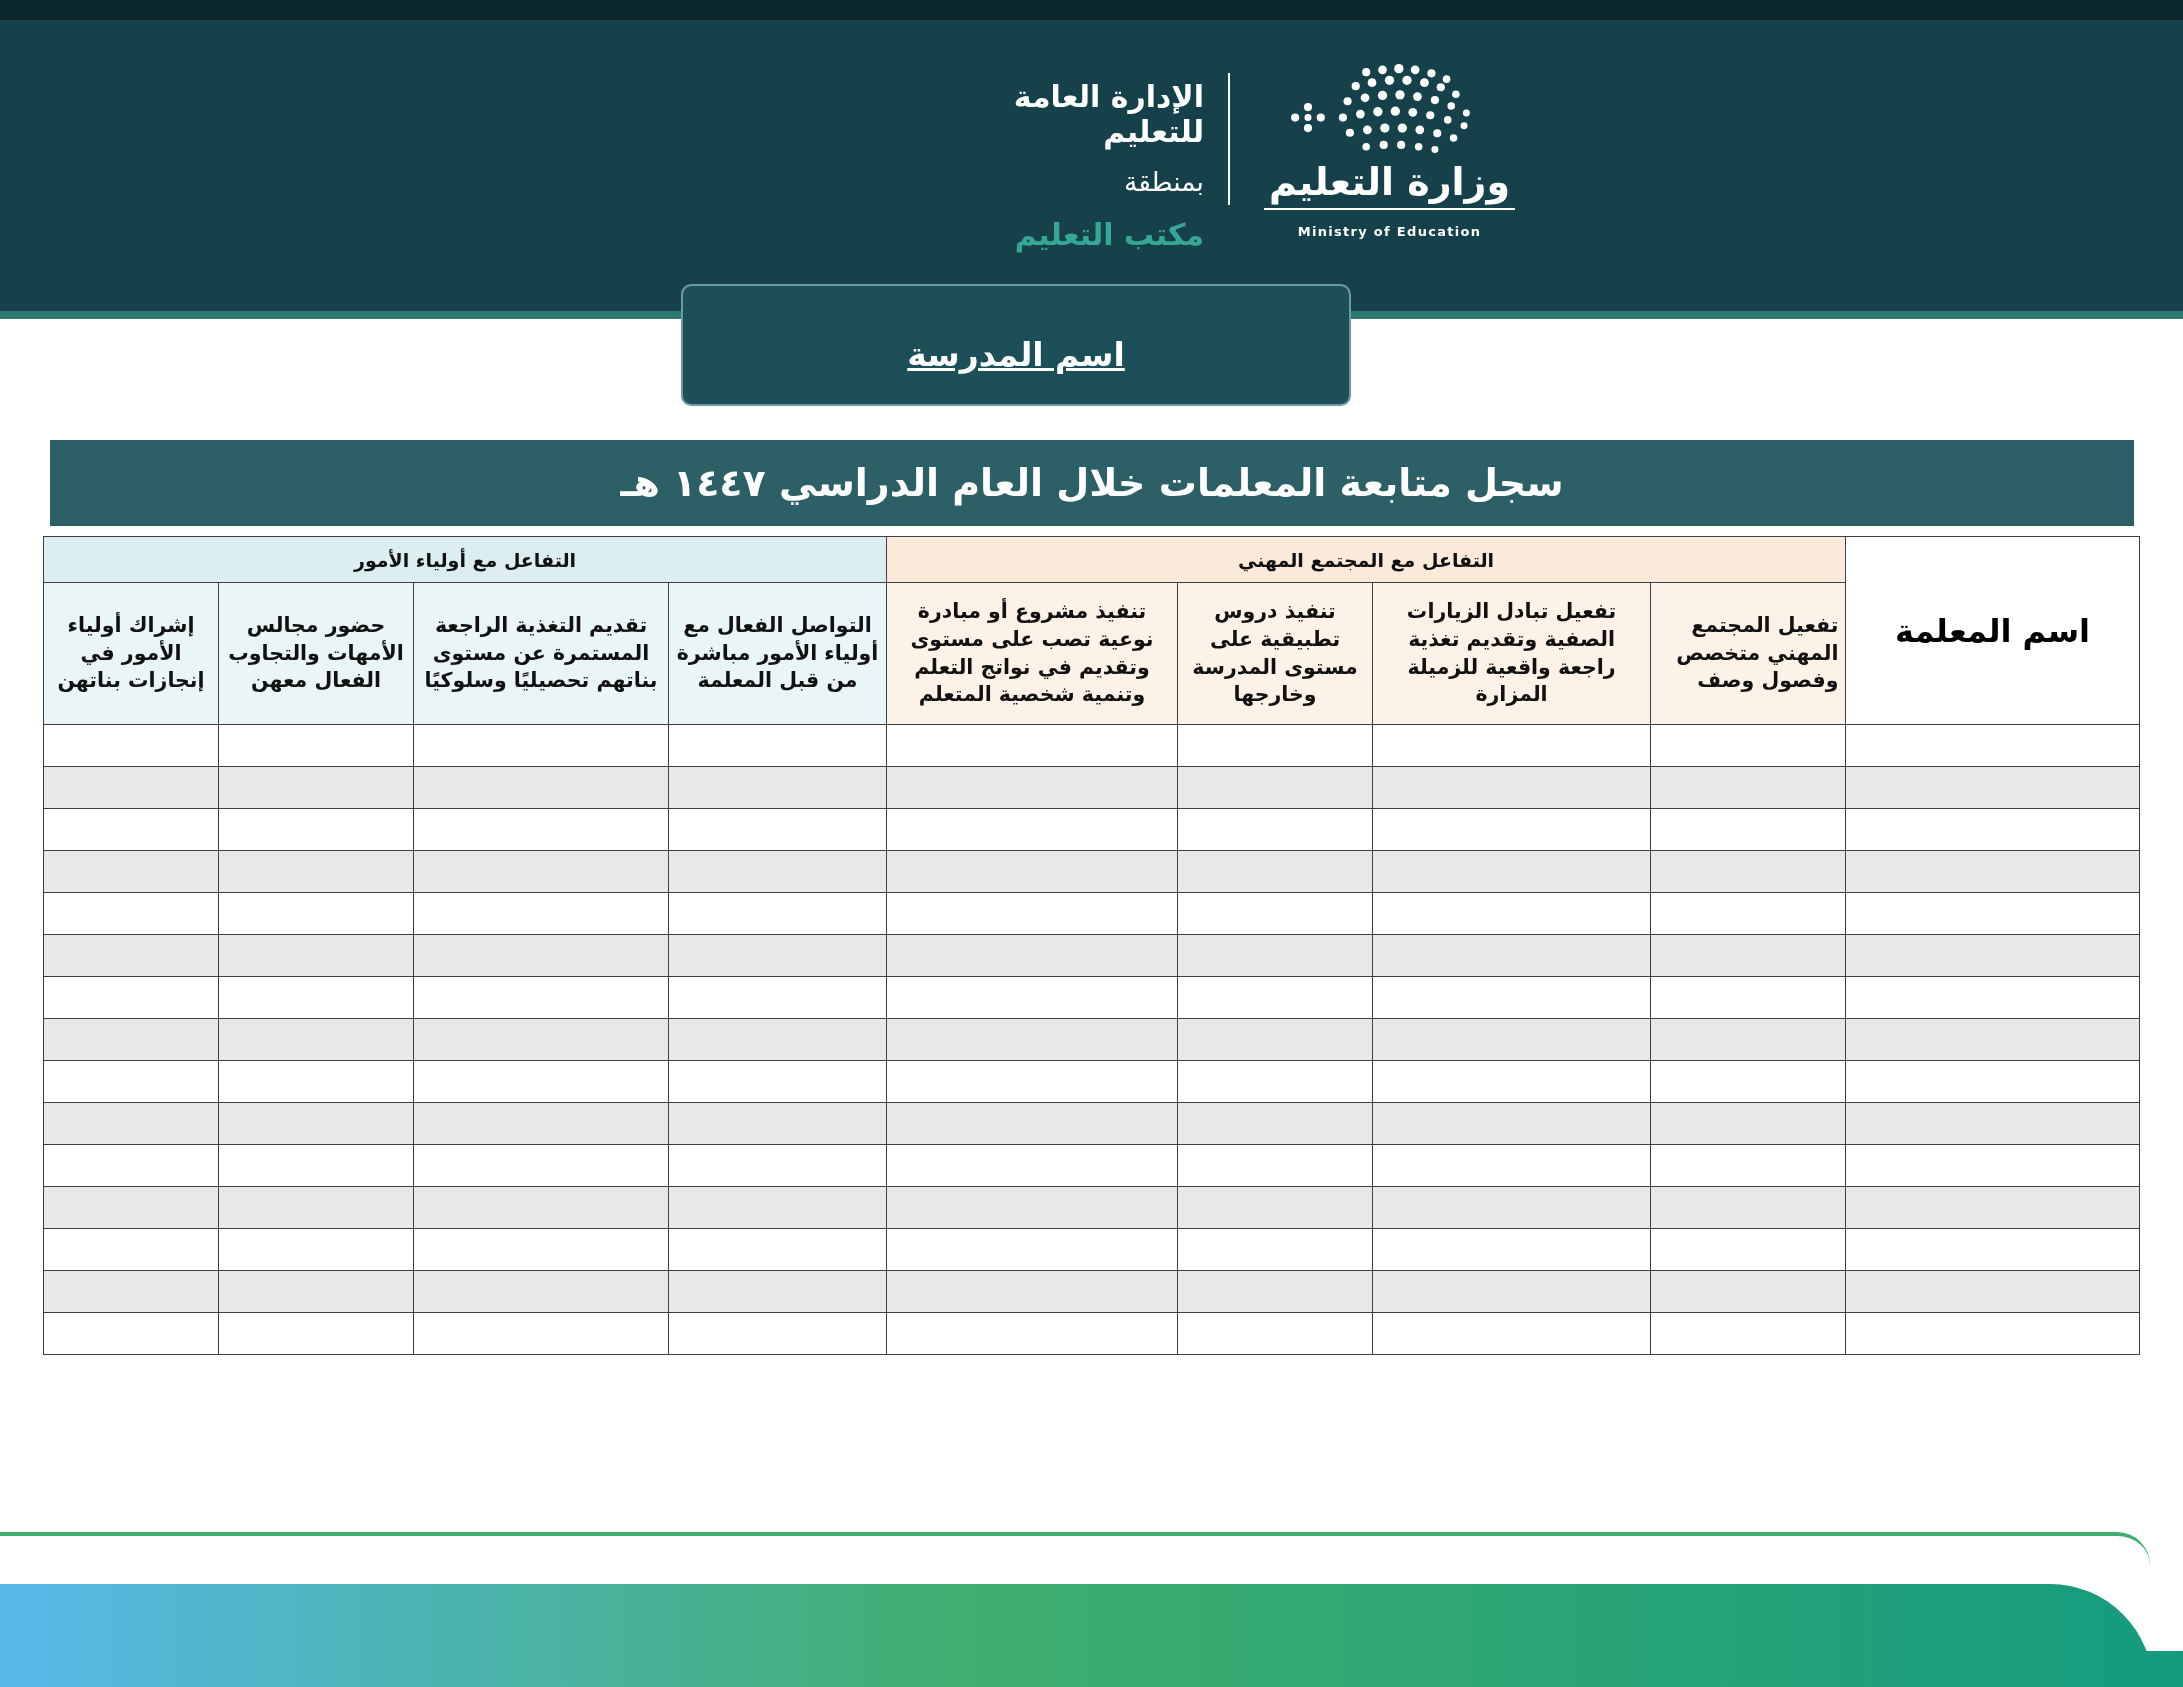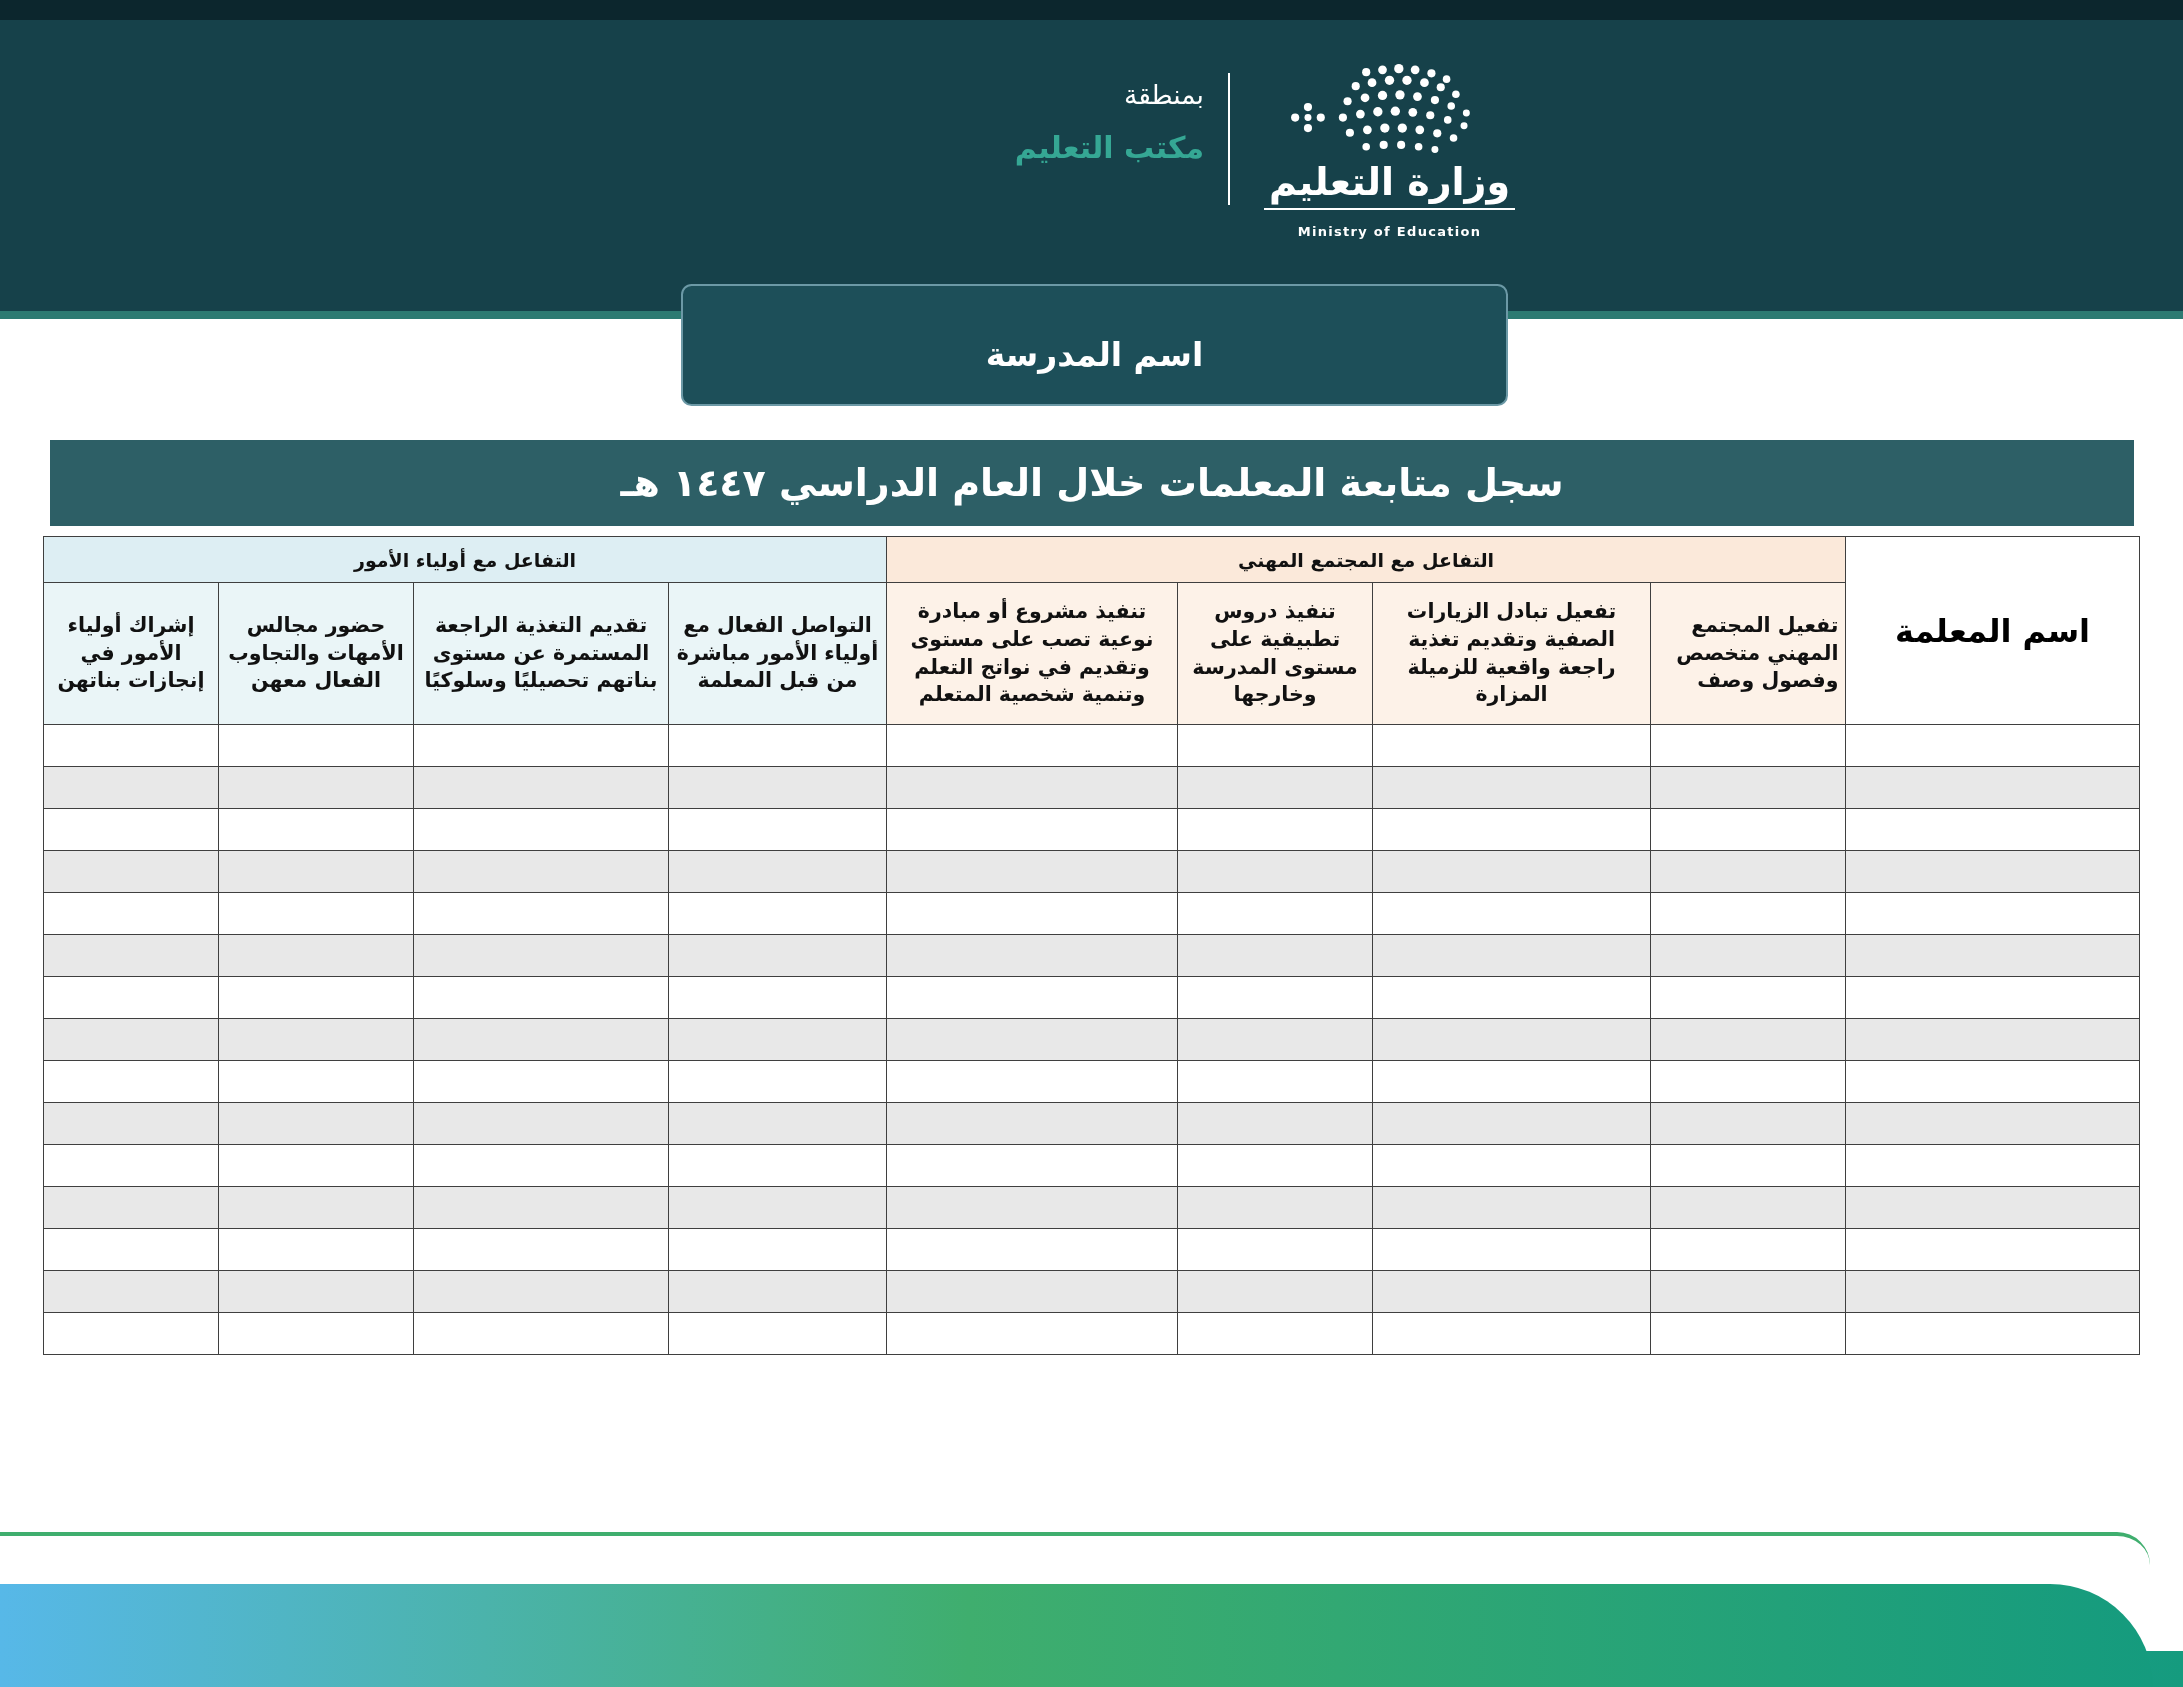--- a/index.html
+++ b/index.html
@@ -54,28 +54,28 @@
   .org-text{
     position:absolute;top:79px;left:913px;width:291px;
     text-align:right;direction:rtl;color:#ffffff;
   }
   .org-line1{font-size:30px;font-weight:bold;margin-bottom:17px;}
   .org-line2{font-size:26.5px;margin-bottom:20px;}
   .org-line3{font-size:30px;font-weight:bold;color:var(--logo-teal);}
 
   
   .school-tab{
-    position:absolute;top:284px;left:681px;width:827px;height:122px;
+    position:absolute;top:284px;left:681px;width:670px;height:122px;
     background:var(--tab-bg);
     border:2.6px solid var(--tab-border);
     border-radius:10.6px;
     display:flex;align-items:center;justify-content:center;
     padding-top:18px;
     z-index:2;
-    color:#ffffff;font-size:33px;font-weight:bold;direction:rtl;
+    color:#ffffff;font-size:33px;font-weight:bold;direction:rtl;text-decoration:underline;
   }
 
   
   .title-bar{
     position:absolute;top:427px;left:50px;width:2084px;height:86px;
     background:var(--title-bg);
     display:flex;align-items:center;justify-content:center;
     color:#ffffff;font-size:38px;font-weight:bold;direction:rtl;margin-top:13px;
   }
 
@@ -162,20 +162,21 @@
           <circle cx="210" cy="139" r="7"></circle>
           <circle cx="240" cy="142" r="6.5"></circle>
           <circle cx="268" cy="147" r="6"></circle>
       </g>
     </svg>
     <div class="logo-wordmark" dir="rtl">وزارة التعليم</div>
     <div class="logo-en">Ministry of Education</div>
   </div>
   <div class="v-sep"></div>
   <div class="org-text">
+    <div class="org-line1">الإدارة العامة للتعليم</div>
     <div class="org-line2">بمنطقة</div>
     <div class="org-line3">مكتب التعليم</div>
   </div>
 </div>
 
 <div class="school-tab">اسم المدرسة</div>
 
 <div class="title-bar">سجل متابعة المعلمات خلال العام الدراسي ١٤٤٧ هـ</div>
 
 <div class="table-wrap">

